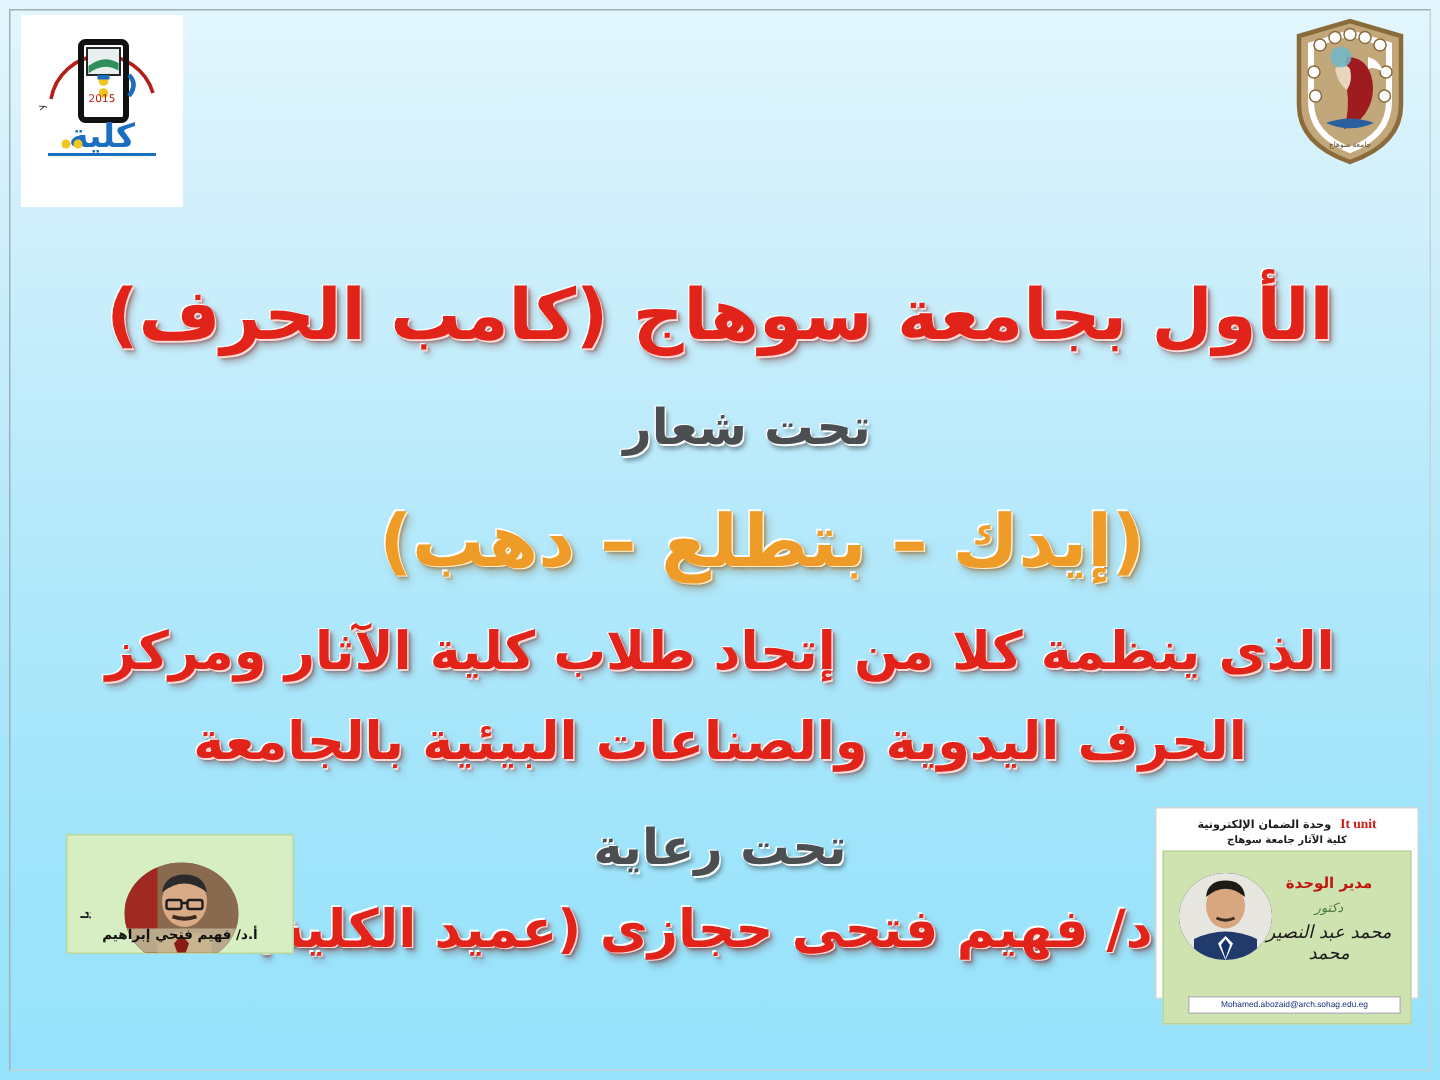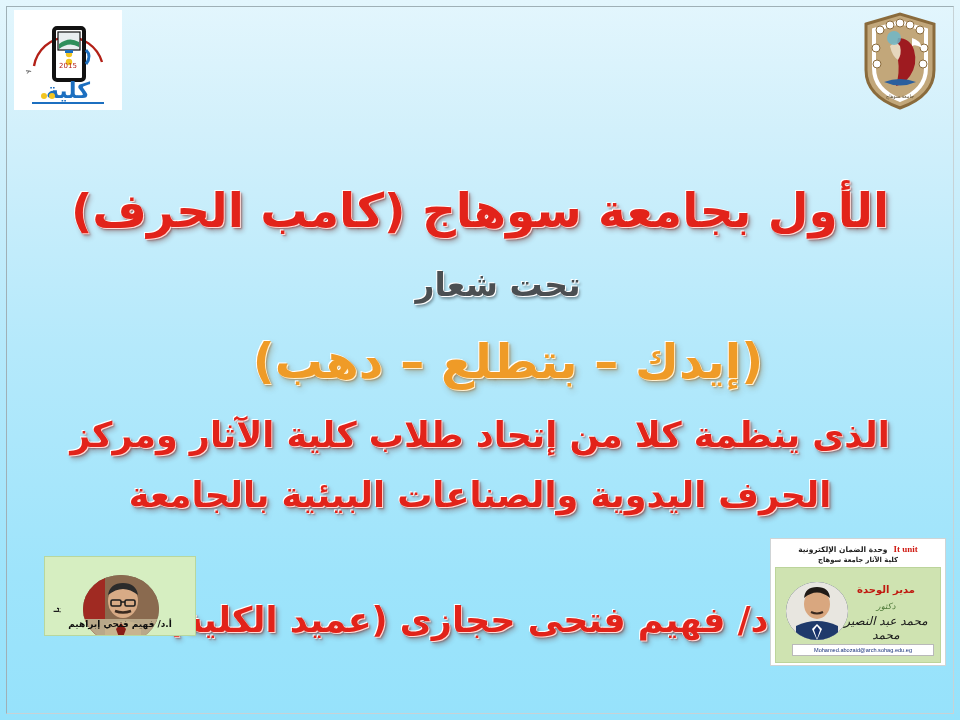--- a/index.html
+++ b/index.html
@@ -26,21 +26,21 @@
     border-top-color: #9fb0b6;
     border-left-color: #9fb0b6;
     box-sizing: border-box;
     pointer-events: none;
   }
 
   
   .logo-box { position: absolute; }
   #faculty-logo {
     left: 14px; top: 10px;
-    width: 108px; height: 100px;
+    width: 108px; height: 128px;
     background: #ffffff;
   }
   #faculty-logo svg { display: block; }
 
   #university-logo {
     right: 14px; top: 8px;
     width: 92px; height: 106px;
   }
   #university-logo svg { display: block; }
 
@@ -160,21 +160,21 @@
   #it-sub {
     text-align: center;
     color: #1b1b1b;
     font-size: 6.8px;
     font-weight: bold;
     margin-top: 1px;
   }
   #it-body {
     position: relative;
     margin-top: 3px;
-    height: 96px;
+    height: 116px;
     background: #cfe3b1;
     border: 1px solid #bcd49b;
     box-sizing: border-box;
   }
   #it-photo {
     position: absolute;
     left: 10px; top: 14px;
     width: 62px; height: 58px;
     border-radius: 50%;
     overflow: hidden;
@@ -277,20 +277,21 @@
   </div>
 
   <div class="line red" id="title-l2">الأول بجامعة سوهاج (كامب الحرف)</div>
 
   <div class="line dark" id="slogan-label">تحت شعار</div>
   <div class="line gold" id="slogan-text">(إيدك – بتطلع – دهب)</div>
 
   <div class="line red" id="organizer-l1">الذى ينظمة كلا من إتحاد طلاب كلية الآثار ومركز</div>
   <div class="line red" id="organizer-l2">الحرف اليدوية والصناعات البيئية بالجامعة</div>
 
+  <div class="line dark" id="patron-label">تحت رعاية</div>
   <div class="line red" id="patron-name">أ.د/ فهيم فتحى حجازى (عميد الكلية)</div>
 
   <div id="dean-card">
     <svg class="arc-text" viewBox="0 0 152 62" aria-hidden="true">
       <path id="deanarc" d="M 14,56 A 62,62 0 0 1 138,52" fill="none"></path>
       <text>
         <textPath href="#deanarc" startOffset="4%">بإشراف على سعادة كلية الآثار جامعة سوهاج</textPath>
       </text>
     </svg>
     <div id="dean-photo">

